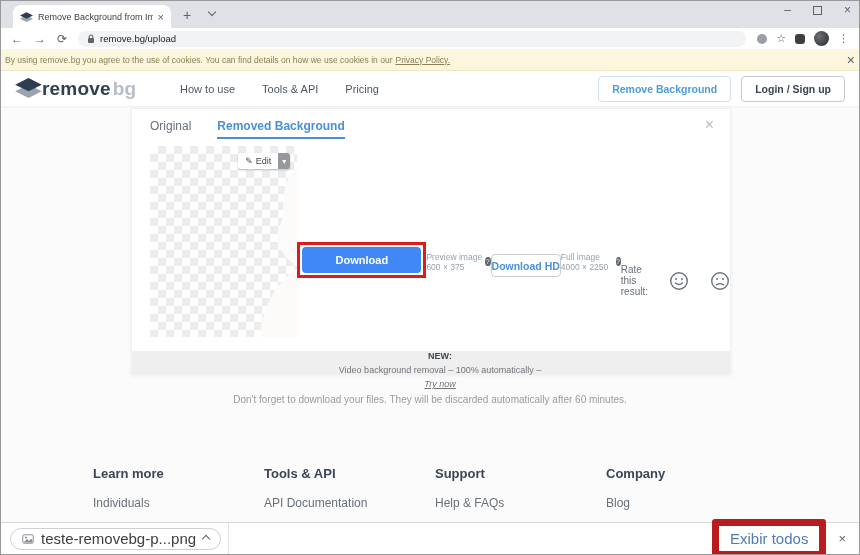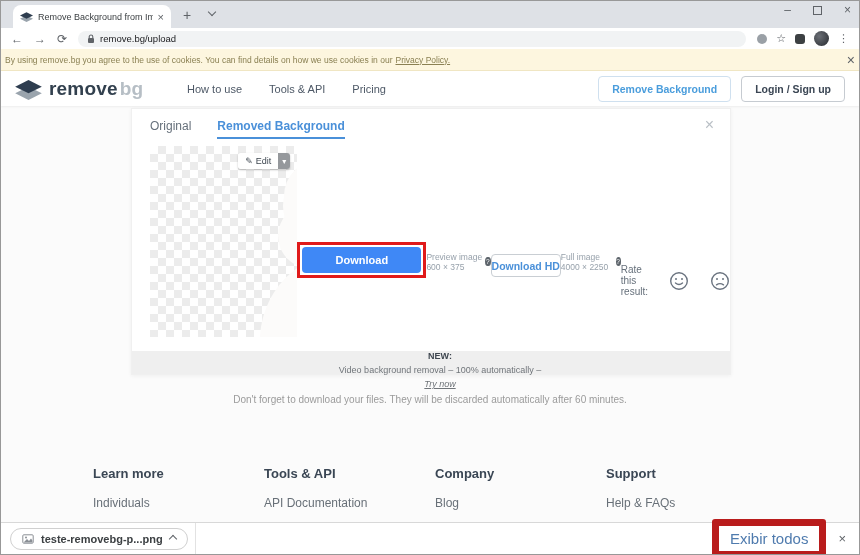--- a/index.html
+++ b/index.html
@@ -30,21 +30,21 @@
   .ext-icon { width:10px; height:10px; border-radius:3px; background:#3c4043; }
   .avatar { width:15px; height:15px; border-radius:50%; background:radial-gradient(circle at 35% 35%, #6b6f76, #26292e); }
   .kebab { font-size:11px; color:#5f6368; }
 
   .cookiebar { height:22px; background:#fdf6df; border-bottom:1px solid #f1e7c4; display:flex; align-items:center; padding:0 4px; font-size:8.5px; color:#8a8053; }
   .cookiebar a { color:#8a8053; text-decoration:underline; margin-left:3px; }
   .cookie-close { margin-left:auto; font-size:14px; color:#5f6368; cursor:pointer; }
 
   
   .siteheader { height:35px; background:#fff; display:flex; align-items:center; padding:0 14px; box-shadow:0 1px 2px rgba(0,0,0,.06); position:relative; z-index:5; }
-  .logo { display:flex; align-items:flex-end; gap:7px; }
+  .logo { display:flex; align-items:flex-start; }
   .logo-remove { font-size:19px; font-weight:bold; color:#32404e; letter-spacing:.2px; }
   .logo-bg { font-size:19px; font-weight:bold; color:#b6bec5; margin-left:2px; }
   .mainnav { display:flex; gap:27px; margin-left:44px; }
   .mainnav .navitem { font-size:11px; color:#4d5866; cursor:pointer; }
   .hdr-actions { margin-left:auto; display:flex; gap:10px; }
   .btn-removebg { font-size:10.5px; font-weight:bold; color:#4a9ddc; background:#fff; border:1px solid #cfe0ef; border-radius:4px; padding:6px 13px; cursor:pointer; }
   .btn-login { font-size:10.5px; font-weight:bold; color:#3b4654; background:#fff; border:1px solid #c6cbd1; border-radius:4px; padding:6px 13px; cursor:pointer; }
 
   
   .main { position:relative; height:418px; background:#fbfbfb; overflow:hidden; }
@@ -80,21 +80,21 @@
   .notice { position:absolute; left:0; right:0; top:288px; text-align:center; font-size:10px; color:#9b9b9b; }
 
   .sitefooter { position:absolute; left:0; top:360px; width:100%; display:flex; padding-left:92px; }
   .fcol { width:171px; }
   .ftitle { font-size:13px; font-weight:bold; color:#3a4654; margin-bottom:15px; }
   .flink { font-size:12px; color:#687078; cursor:pointer; }
 
   
   .downloadbar { position:absolute; left:0; bottom:0; width:100%; height:32px; background:#fff; border-top:1px solid #d8d8d8; display:flex; align-items:center; padding:0 9px; }
   .dlitem { height:22px; border:1px solid #d0d0d0; border-radius:16px; display:flex; align-items:center; gap:7px; padding:0 11px; cursor:pointer; }
-  .dlname { font-size:11px; color:#3c4043;font-weight:bold; }
+  .dlname { font-size:15px; color:#3c4043; }
   .dl-sep { width:1px; height:31px; background:#e2e2e2; margin-left:7px; }
   .dl-right { margin-left:auto; display:flex; align-items:center; gap:12px; }
   .btn-showall { font-size:15px; color:#4f7bae; background:#fff; border:7px solid #b91c1c; border-radius:3px; padding:4px 11px; cursor:pointer; }
   .dl-close { font-size:13px; color:#5f6368; cursor:pointer; margin-right:4px; }
 </style>
 </head>
 <body>
 
 <div class="screen">
 
@@ -269,26 +269,26 @@
     <div class="sitefooter">
       <div class="fcol">
         <div class="ftitle">Learn more</div>
         <div class="flink">Individuals</div>
       </div>
       <div class="fcol">
         <div class="ftitle">Tools &amp; API</div>
         <div class="flink">API Documentation</div>
       </div>
       <div class="fcol">
+        <div class="ftitle">Support</div>
+        <div class="flink">Help &amp; FAQs</div>
+      </div>
+      <div class="fcol">
         <div class="ftitle">Company</div>
         <div class="flink">Blog</div>
-      </div>
-      <div class="fcol">
-        <div class="ftitle">Support</div>
-        <div class="flink">Help &amp; FAQs</div>
       </div>
     </div>
   </div>
 
   <div class="downloadbar">
     <div class="dlitem">
       <svg width="12" height="12" viewBox="0 0 12 12">
         <rect x="0.8" y="1.8" width="10.4" height="8.4" rx="1" fill="none" stroke="#8a8f95" stroke-width="1"></rect>
         <circle cx="4" cy="4.6" r="1" fill="#8a8f95"></circle>
         <path d="M2 9 L5 6 L7 8 L9 5.6 L10.4 7.4 V9.4 H2 Z" fill="#8a8f95"></path>

